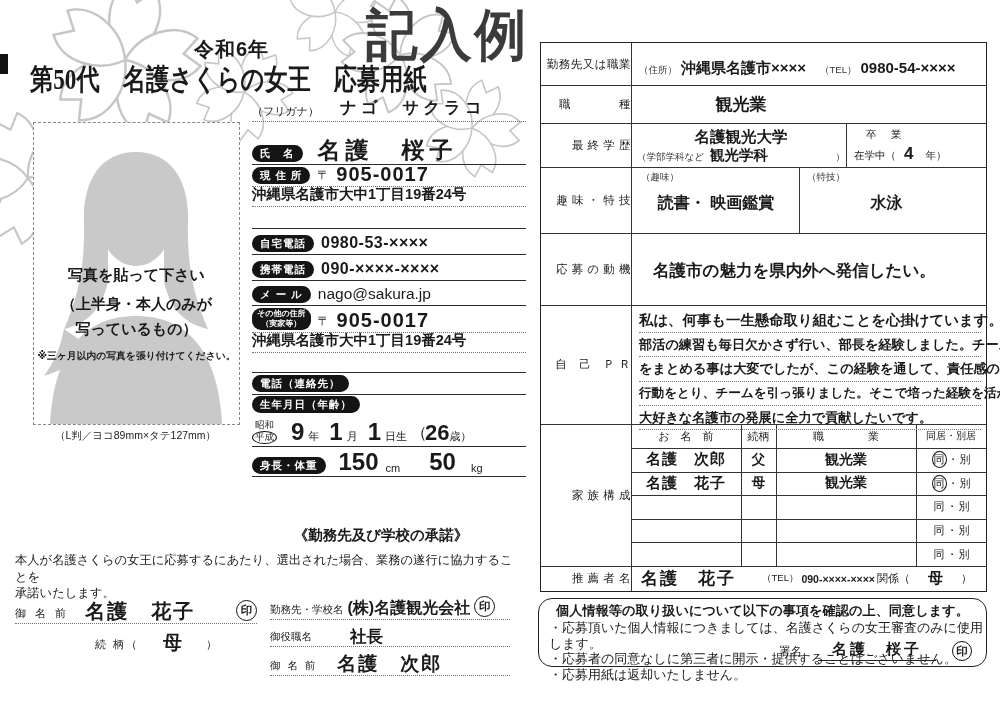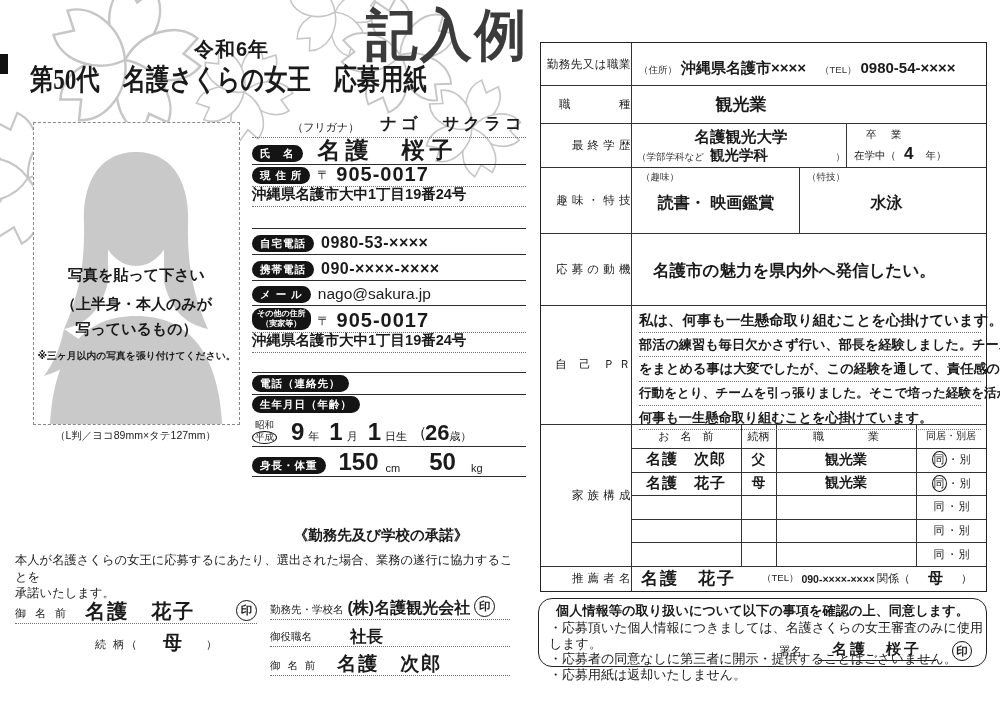--- a/index.html
+++ b/index.html
@@ -105,21 +105,21 @@
       <path fill="#c9c9c9" d="M102,28 C66,28 48,58 50,100 C51,138 45,172 30,205 C54,200 68,184 74,158 L74,112 C74,72 88,56 102,56 C116,56 130,72 130,112 L130,158 C136,184 150,200 174,205 C159,172 153,138 154,100 C156,58 138,28 102,28 Z"></path>
       <path fill="#c9c9c9" d="M30,205 C26,225 20,238 10,252 C30,246 44,236 52,220 Z"></path>
     </svg>
     <div class="photo-t" style="top:143px;font-size:15px;">写真を貼って下さい</div>
     <div class="photo-t" style="top:172px;font-size:15px;">（上半身・本人のみが</div>
     <div class="photo-t" style="top:197px;font-size:15px;">写っているもの）</div>
     <div class="photo-t" style="top:227px;font-size:9.8px;">※三ヶ月以内の写真を張り付けてください。</div>
   </div>
   <div class="photo-caption">（L判／ヨコ89mm×タテ127mm）</div>
 
-  <div class="frow u-dot" style="top:116px;height:22px;justify-content:flex-end;">
+  <div class="frow u-dot" style="top:100px;height:22px;">
     <span style="font-size:11px;">（フリガナ）</span>
     <span class="b" style="font-size:16.5px;letter-spacing:4px;margin-left:14px;">ナゴ　サクラコ</span>
   </div>
 
   <div class="frow u-solid" style="top:136px;height:29px;">
     <span class="pill">氏　名</span>
     <span class="b" style="font-size:23px;letter-spacing:5px;margin-left:8px;line-height:1;">名護　桜子</span>
   </div>
 
   <div class="frow u-dot" style="top:167px;height:20px;">
@@ -285,21 +285,21 @@
     <div class="cell sub" style="left:266px;top:128px;">（特技）</div>
     <div class="cell cc b" style="left:263px;top:150px;width:165px;font-size:16px;">水泳</div>
 
     <div class="cell b" style="left:112px;top:217px;font-size:16.5px;white-space:nowrap;">名護市の魅力を県内外へ発信したい。</div>
 
     <div class="cell" style="left:98px;top:266px;width:342px;">
       <div class="prline" style="font-size:14.4px;">私は、何事も一生懸命取り組むことを心掛けています。</div>
       <div class="prline">部活の練習も毎日欠かさず行い、部長を経験しました。チーム</div>
       <div class="prline">をまとめる事は大変でしたが、この経験を通して、責任感のある</div>
       <div class="prline" style="font-size:12.6px;">行動をとり、チームを引っ張りました。そこで培った経験を活かし、</div>
-      <div class="prline">何事も一生懸命取り組むことを心掛けています。</div>
+      <div class="prline">大好きな名護市の発展に全力で貢献したいです。</div>
     </div>
 
     <div class="fam-cell" style="left:90px;top:381px;width:110px;height:24px;font-size:11px;">お　名　前</div>
     <div class="fam-cell" style="left:200px;top:381px;width:35px;height:24px;font-size:11px;">続柄</div>
     <div class="fam-cell" style="left:235px;top:381px;width:140px;height:24px;font-size:11px;">職　　　　業</div>
     <div class="fam-cell" style="left:375px;top:381px;width:70px;height:24px;font-size:10px;">同居・別居</div>
 
     <div class="fam-cell b" style="left:90px;top:405px;width:110px;height:23.6px;font-size:15px;letter-spacing:1px;">名護　次郎</div>
     <div class="fam-cell b" style="left:200px;top:405px;width:35px;height:23.6px;font-size:13.5px;">父</div>
     <div class="fam-cell b" style="left:235px;top:405px;width:140px;height:23.6px;font-size:14px;">観光業</div>

